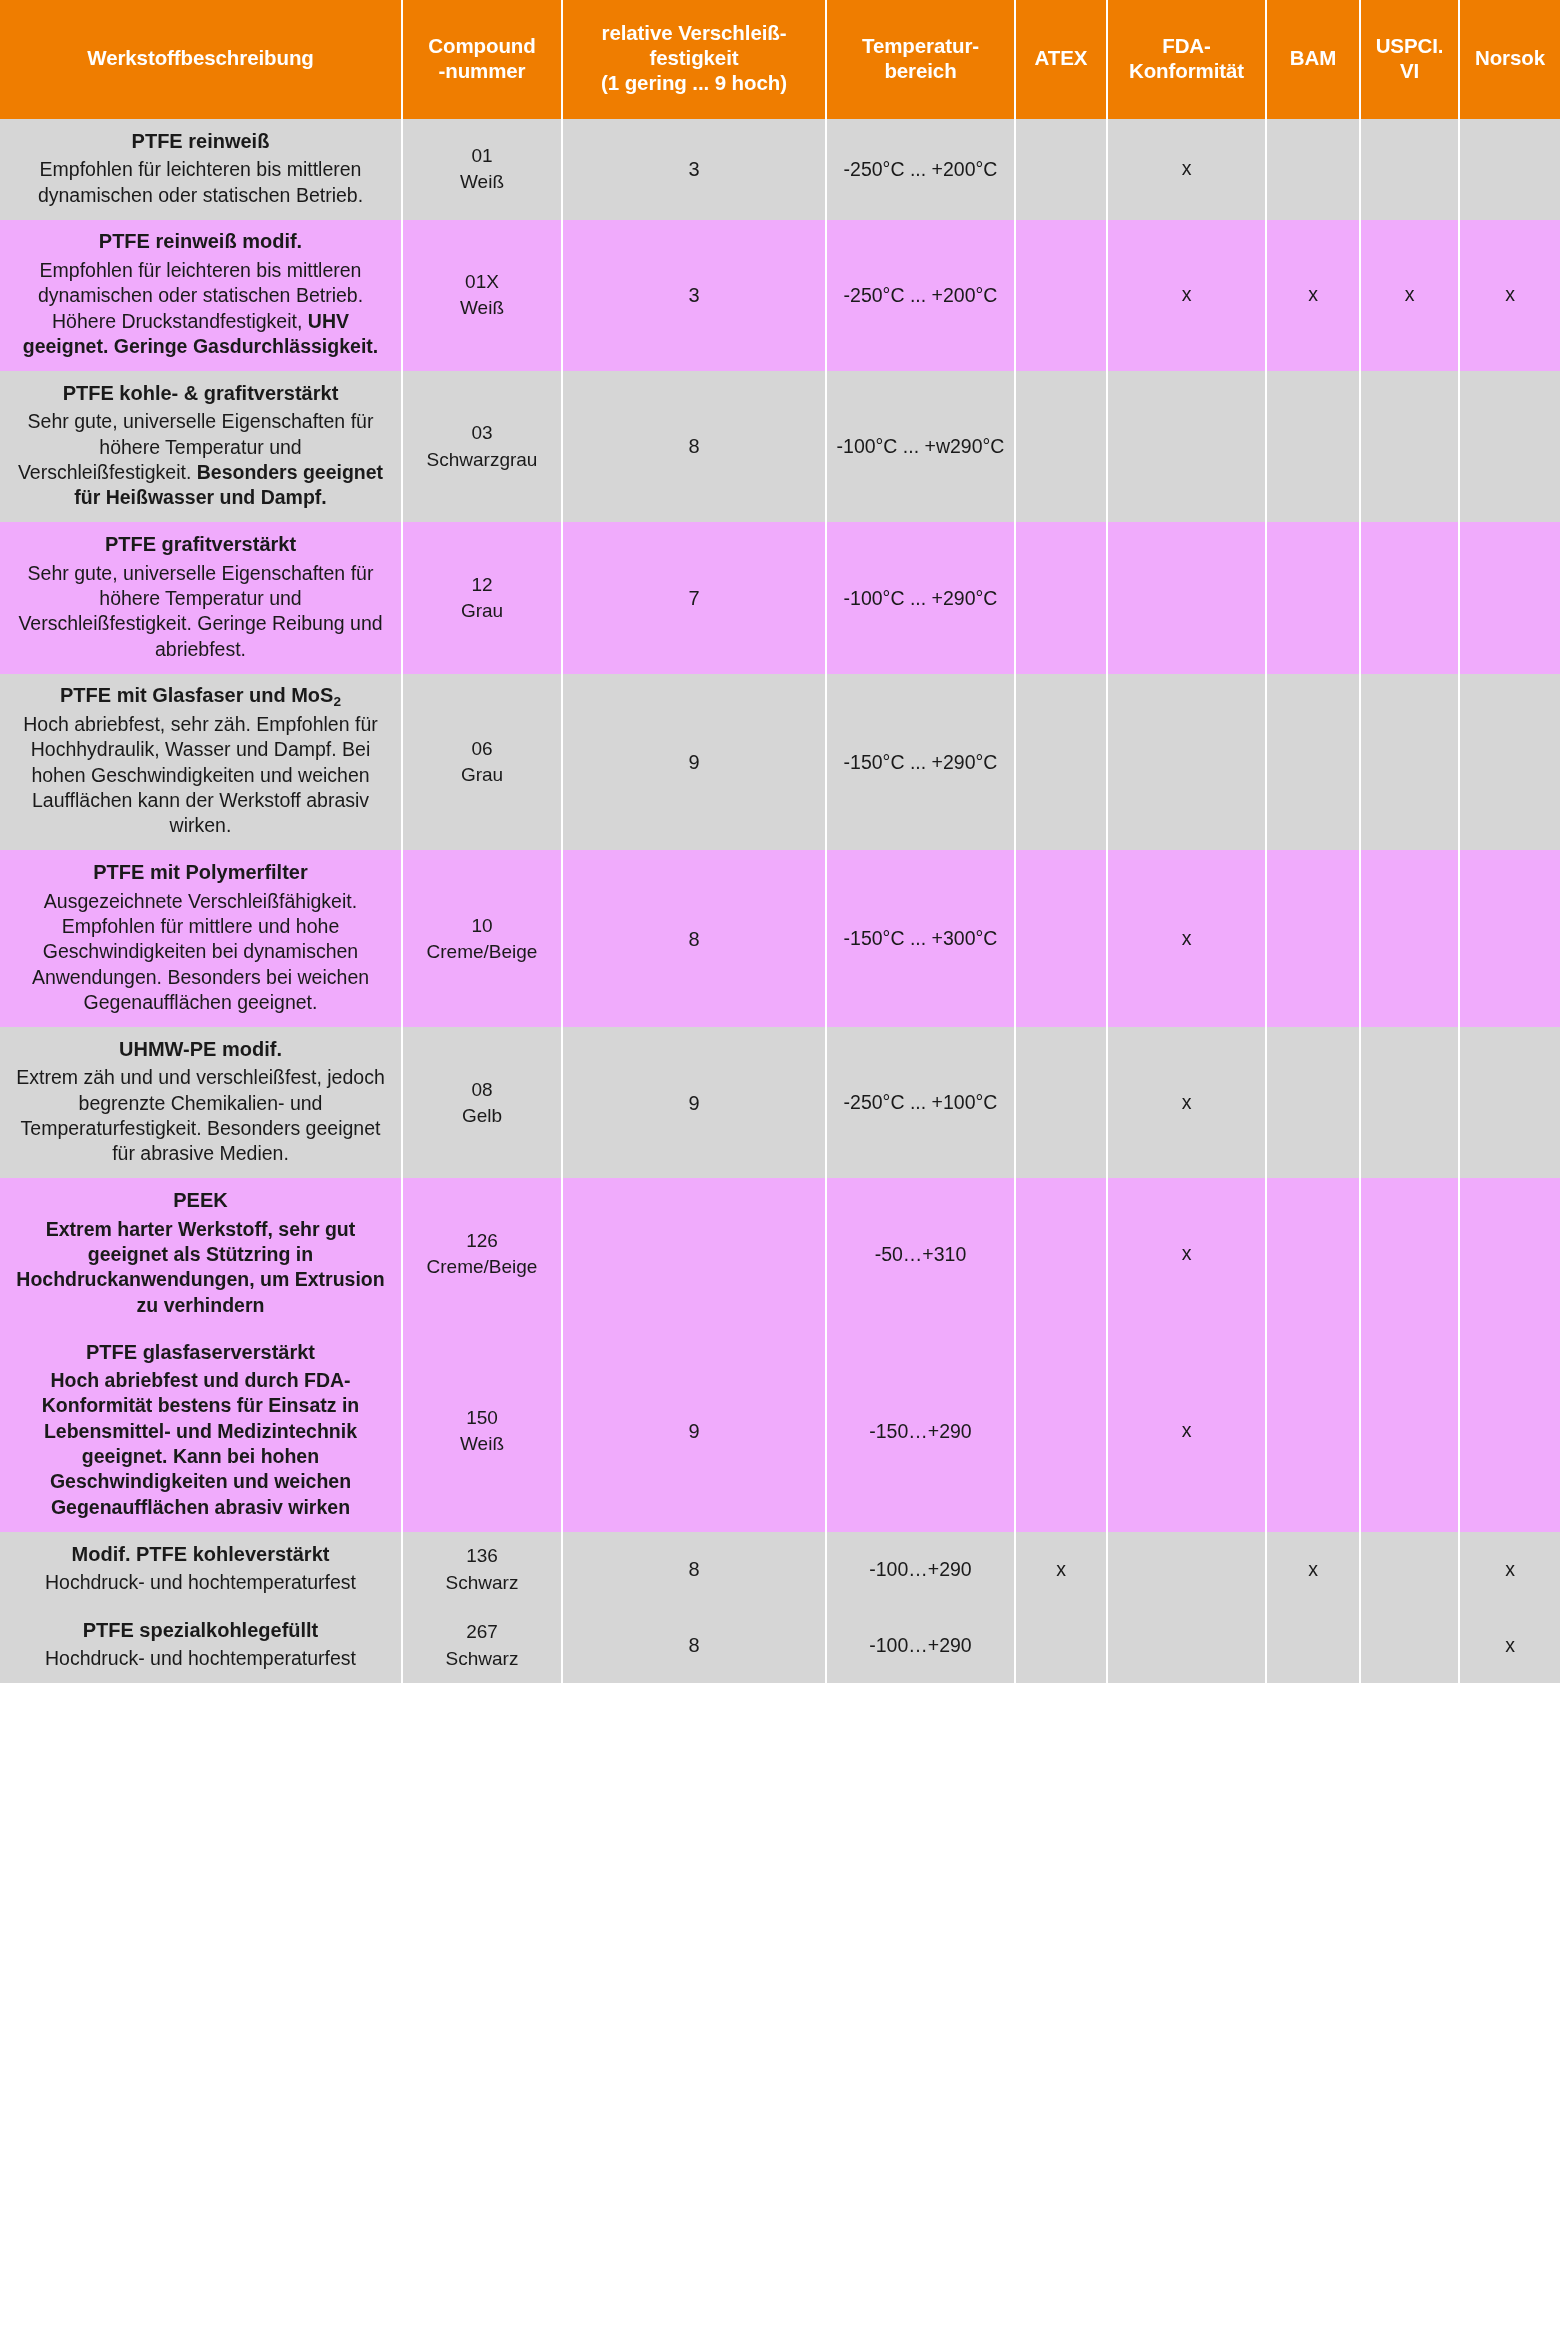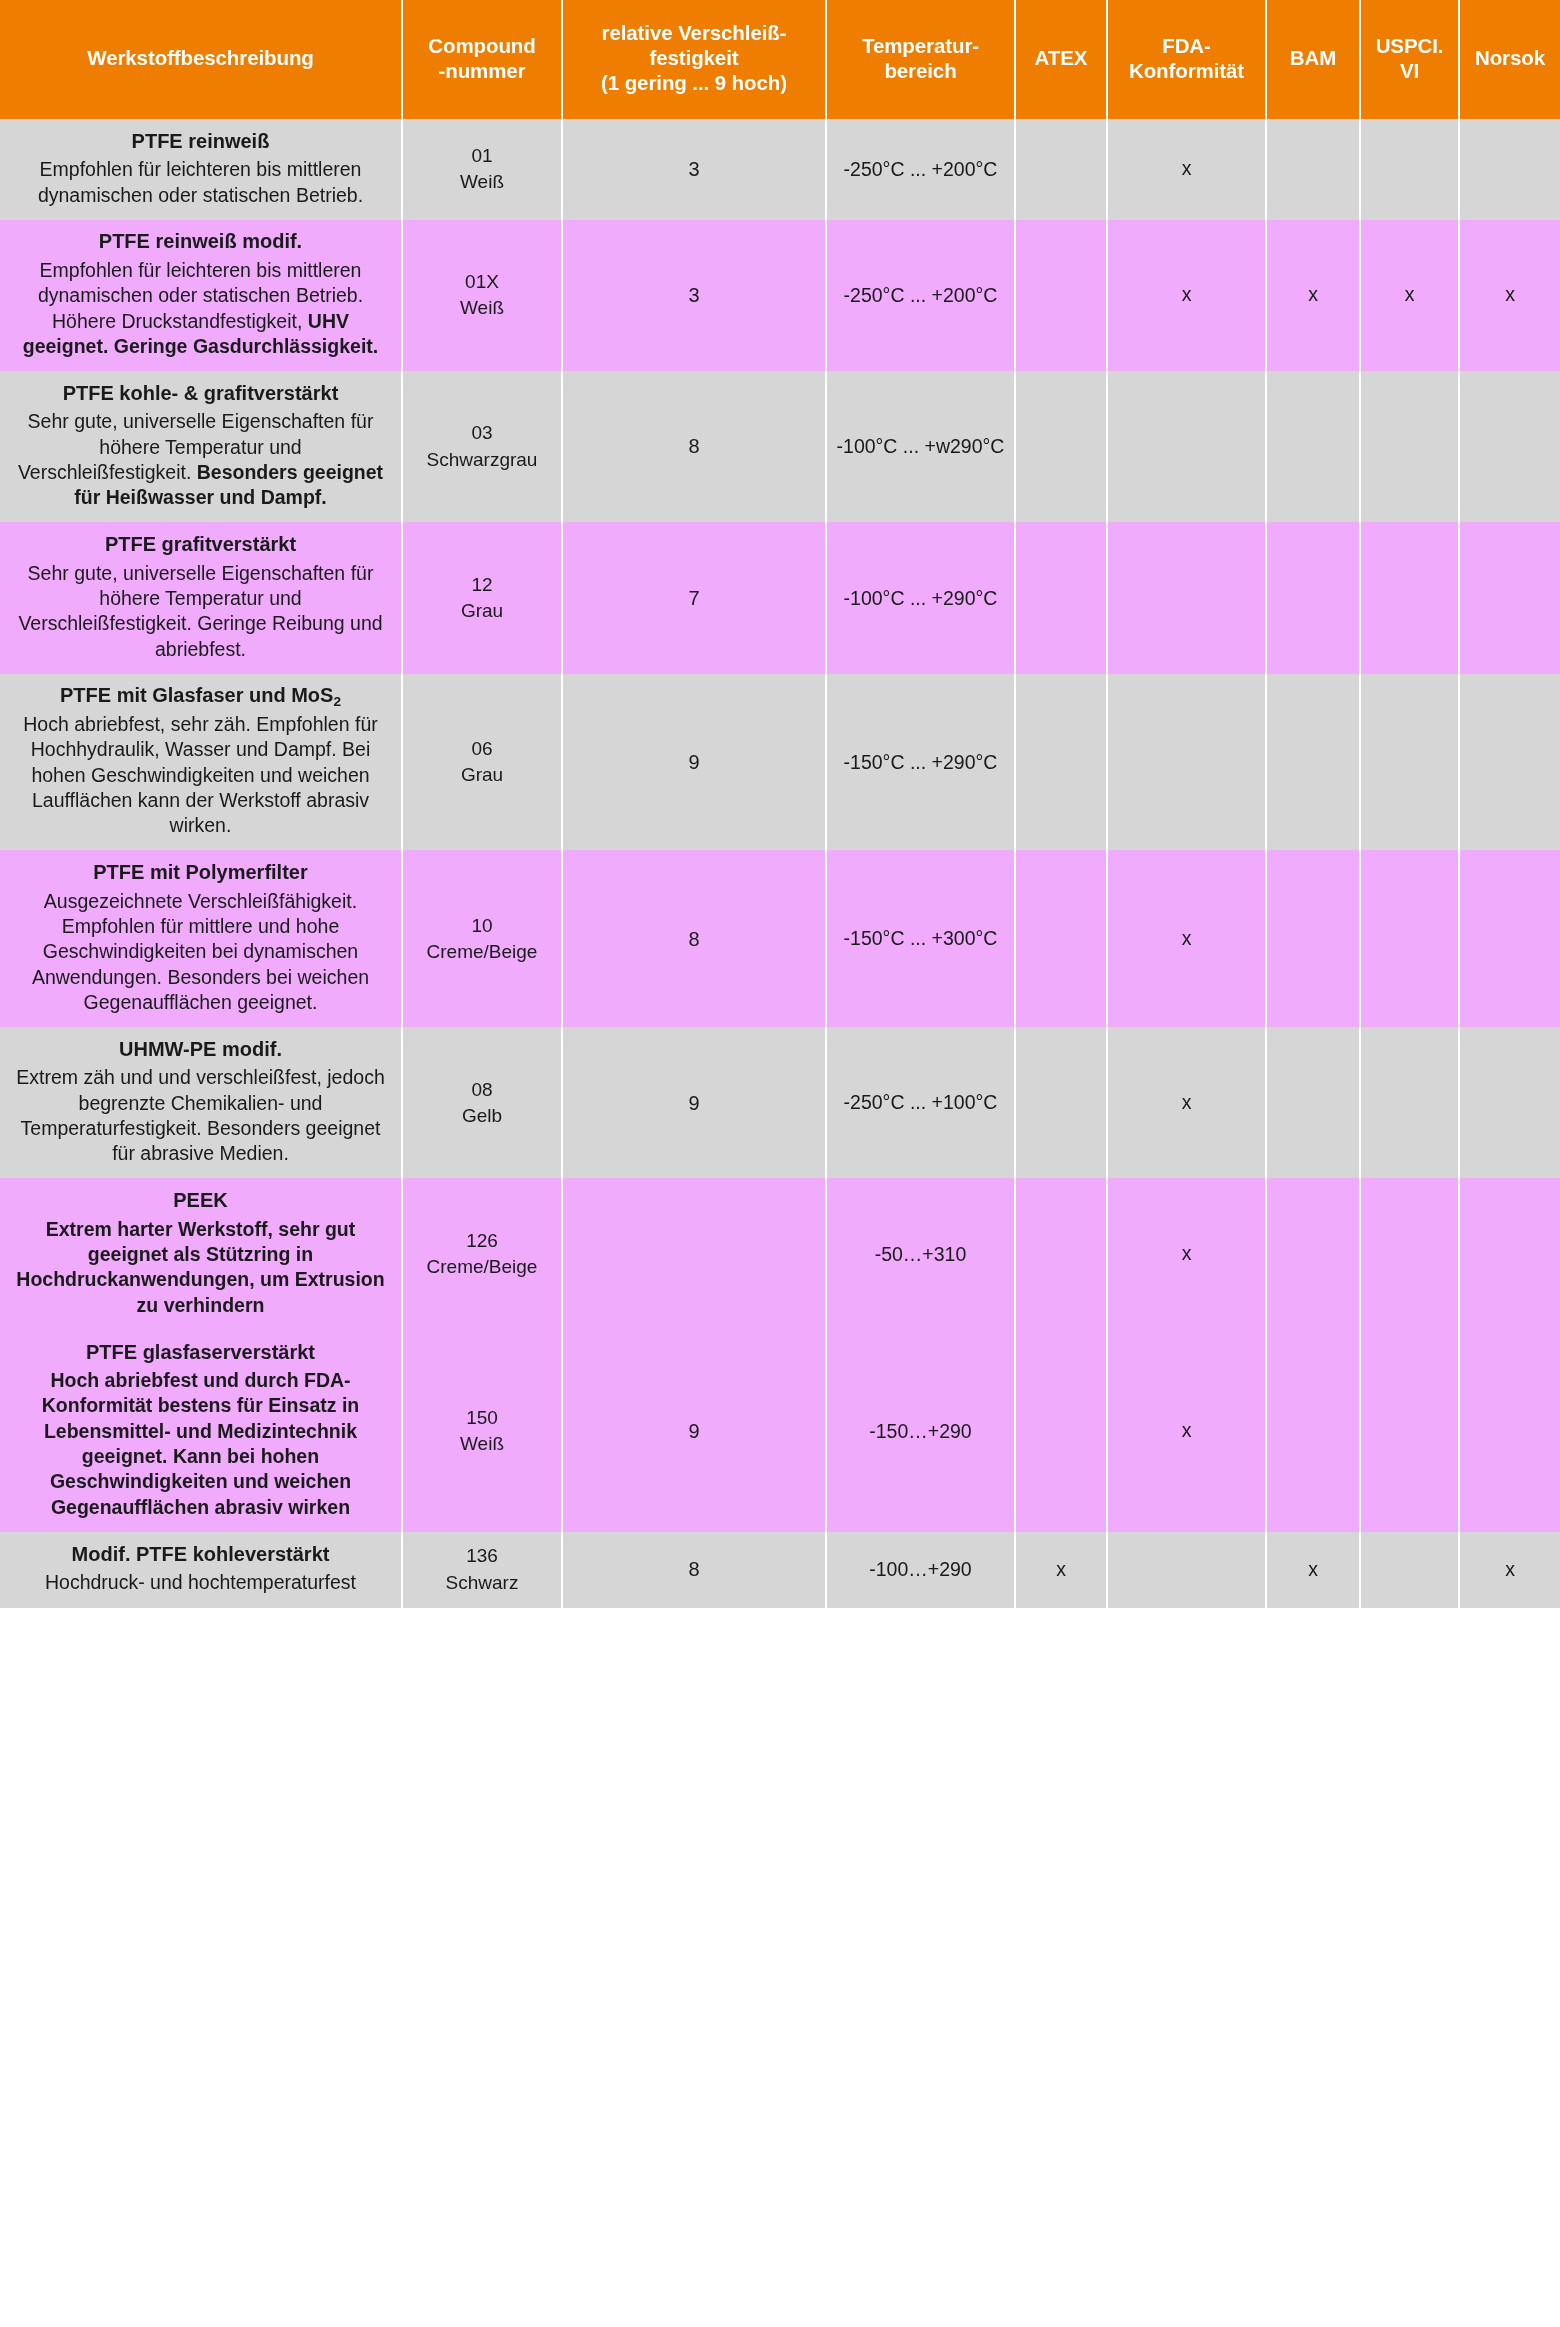--- a/index.html
+++ b/index.html
@@ -295,15 +295,32 @@
           <span class="col">Schwarz</span>
         </td>
         <td class="wear">8</td>
         <td class="temp">-100…+290</td>
         <td class="cert">x</td>
         <td class="cert"></td>
         <td class="cert">x</td>
         <td class="cert"></td>
         <td class="cert last">x</td>
       </tr>
+      <tr class="band-a">
+        <td class="desc">
+          <span class="mat-title">PTFE spezialkohlegefüllt</span>
+          <span class="mat-body">Hochdruck- und hochtemperaturfest</span>
+        </td>
+        <td class="compound">
+          <span class="num">267</span>
+          <span class="col">Schwarz</span>
+        </td>
+        <td class="wear">8</td>
+        <td class="temp">-100…+290</td>
+        <td class="cert"></td>
+        <td class="cert"></td>
+        <td class="cert"></td>
+        <td class="cert"></td>
+        <td class="cert last">x</td>
+      </tr>
     </tbody>
 </table>
 
 
 </body></html>

